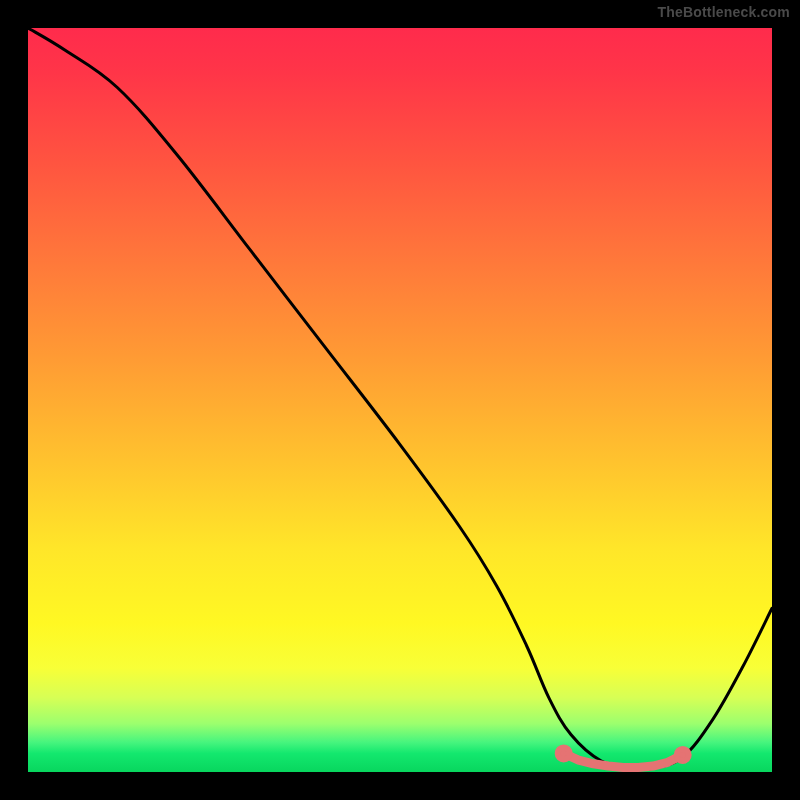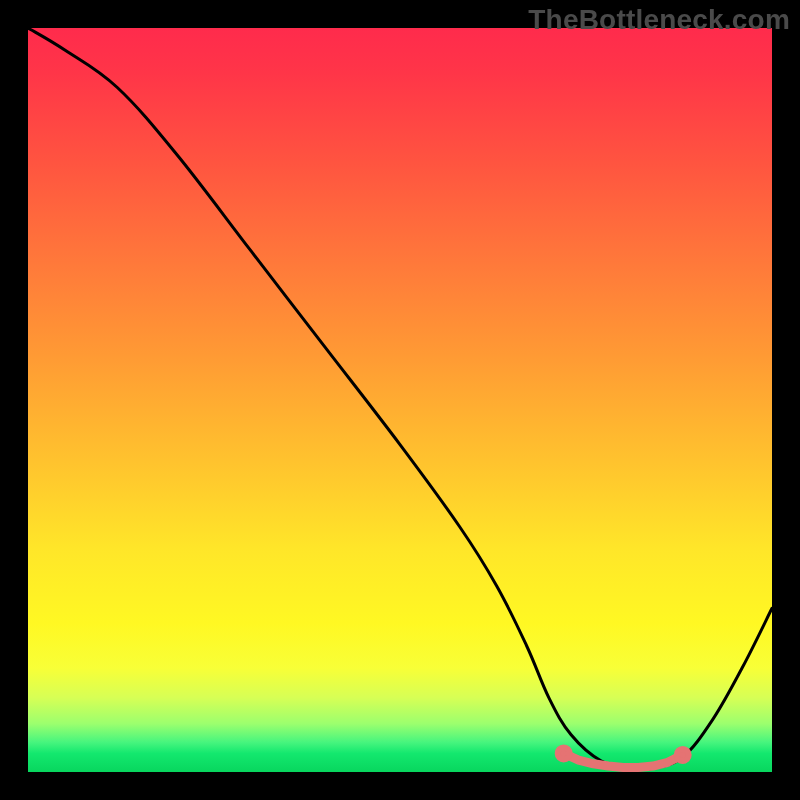--- a/index.html
+++ b/index.html
@@ -15,21 +15,21 @@
     position: relative;
     width: 800px;
     height: 800px;
     background: #000;
   }
   .watermark {
     position: absolute;
     top: 4px;
     right: 10px;
     color: #4a4a4a;
-    font-size: 28px;
+    font-size: 14px;
     font-weight: 600;
     letter-spacing: 0.2px;
     z-index: 10;
     margin-left: 19px;
   }
   .plot-area {
     position: absolute;
     left: 28px;
     top: 28px;
     width: 744px;

